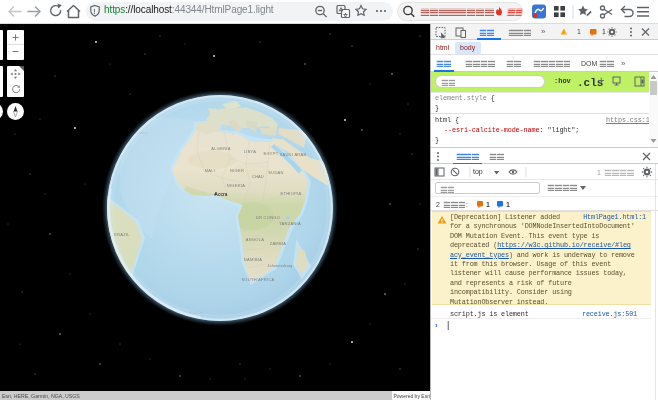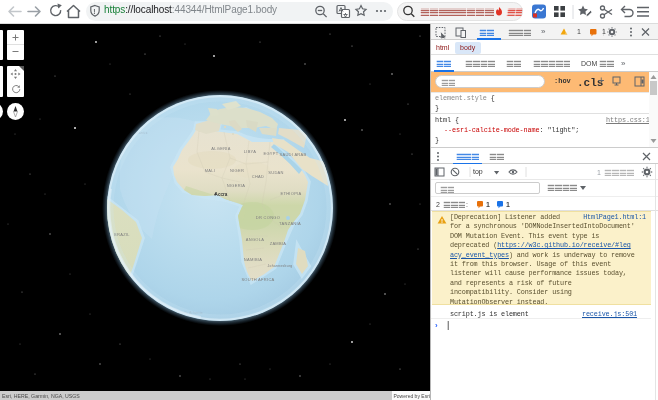--- a/index.html
+++ b/index.html
@@ -66,21 +66,21 @@
 
     <path d="M275 3.6 l1.55 3.2 3.5 .5 -2.5 2.45 .6 3.5 -3.15 -1.65 -3.15 1.65 .6 -3.5 -2.5 -2.45 3.5 -.5 z" fill="none" stroke="#5f6368" stroke-width="1.2"></path>
 
     <g fill="#5f6368">
       <circle cx="291" cy="9" r="1.1"></circle>
         <circle cx="295" cy="9" r="1.1"></circle>
         <circle cx="299" cy="9" r="1.1"></circle>
     </g>
   </svg>
   <div class="abs" style="left:104px;top:4px;font-size:10px;letter-spacing:-0.1px;white-space:nowrap;">
-    <span style="color:#188038;">https</span><span style="color:#202124;">://localhost</span><span style="color:#80868b;">:44344/HtmlPage1.body</span>
+    <span style="color:#188038;">https</span><span style="color:#202124;">://localhost</span><span style="color:#80868b;">:44344/HtmlPage1.light</span>
   </div>
 
   <div class="abs" style="left:397px;top:2px;width:126px;height:19px;background:#f3f3f3;border:1px solid #e3e3e3;border-radius:10px;"></div>
   <svg class="abs" style="left:397px;top:2px" width="126" height="19" viewBox="0 0 126 19">
     <g stroke="#333" stroke-width="1.3" fill="none">
       <circle cx="11" cy="8.5" r="4.2"></circle>
         <path d="M14.3 11.8 L17.3 14.8"></path>
     </g>
 
     <path d="M102 5 c1.8 1.6 3 3.2 3 5 a3 3.4 0 0 1 -6 0 c0 -1.4 .8 -2 1.2 -3 .5 .9 .9 1.2 1.4 1.3 .3 -1 .4 -2 .4 -3.3 z" fill="#e23325"></path>
@@ -427,21 +427,21 @@
     <span class="cjkb abs" style="left:5px;top:5px;width:15px;"></span>
     <div class="abs" style="left:3px;top:15px;width:20px;height:2px;background:#1a73e8;"></div>
     <span class="cjk abs" style="left:34px;top:5px;width:30px;"></span>
     <span class="cjk abs" style="left:75px;top:5px;width:15px;"></span>
     <span class="cjk abs" style="left:102px;top:5px;width:37px;"></span>
     <span class="abs" style="left:150px;top:5px;color:#444;font-size:7px;">DOM</span>
     <span class="cjk abs" style="left:168px;top:5px;width:15px;"></span>
     <span class="abs" style="left:190px;top:4px;color:#5f6368;font-size:8px;">»</span>
   </div>
 
-  <div class="abs" style="left:0;top:48px;width:218px;height:21px;background:#fdba74;border-bottom:1px solid #e8e8e8;">
+  <div class="abs" style="left:0;top:48px;width:218px;height:21px;background:#bef264;border-bottom:1px solid #e8e8e8;">
     <div class="abs" style="left:4px;top:3px;width:110px;height:13px;border:1px solid #ccc;border-radius:7px;background:#fff;">
       <span class="cjk abs" style="left:5px;top:3px;width:14px;opacity:.55;"></span>
     </div>
     <span class="abs mono" style="left:123px;top:5px;color:#333;font-size:7px;font-weight:bold;">:hov</span>
     <span class="abs mono" style="left:146px;top:5px;color:#333;font-size:11px;font-weight:bold;">.cls</span>
     <span class="abs" style="left:167px;top:2px;color:#5f6368;font-size:11px;">+</span>
     <svg class="abs" style="left:180px;top:3px" width="40" height="14">
       <g stroke="#5f6368" stroke-width="1" fill="none">
         <rect x="2" y="2" width="7" height="6"></rect>
           <path d="M3.5 10 h4 M5.5 8 v2"></path>
@@ -558,20 +558,20 @@
       it from this browser. Usage of this event<br>
       listener will cause performance issues today,<br>
       and represents a risk of future<br>
       incompatibility. Consider using<br>
       MutationObserver instead.
     </div>
   </div>
 
   <div class="abs mono" style="left:0;top:281px;width:220px;height:14px;background:#fff;border-bottom:1px solid #eee;font-size:6.8px;letter-spacing:-0.15px;color:#303030;">
     <span class="abs" style="left:19px;top:5px;">script.js is element</span>
-    <span class="abs" style="left:151px;top:5px;color:#1a56a8;text-decoration:underline;">receive.js:501</span>
+    <span class="abs" style="left:151px;top:5px;color:#1a56a8;">receive.js:501</span>
   </div>
 
   <span class="abs" style="left:4px;top:297px;color:#2962ff;font-weight:bold;font-size:8px;">›</span>
   <span class="abs" style="left:16px;top:296px;color:#222;font-size:9px;font-weight:100;">|</span>
 
   <div class="abs" style="left:224px;top:140px;width:1px;height:236px;background:#e4e4e4;"></div>
 </div>
 
 </body></html>

